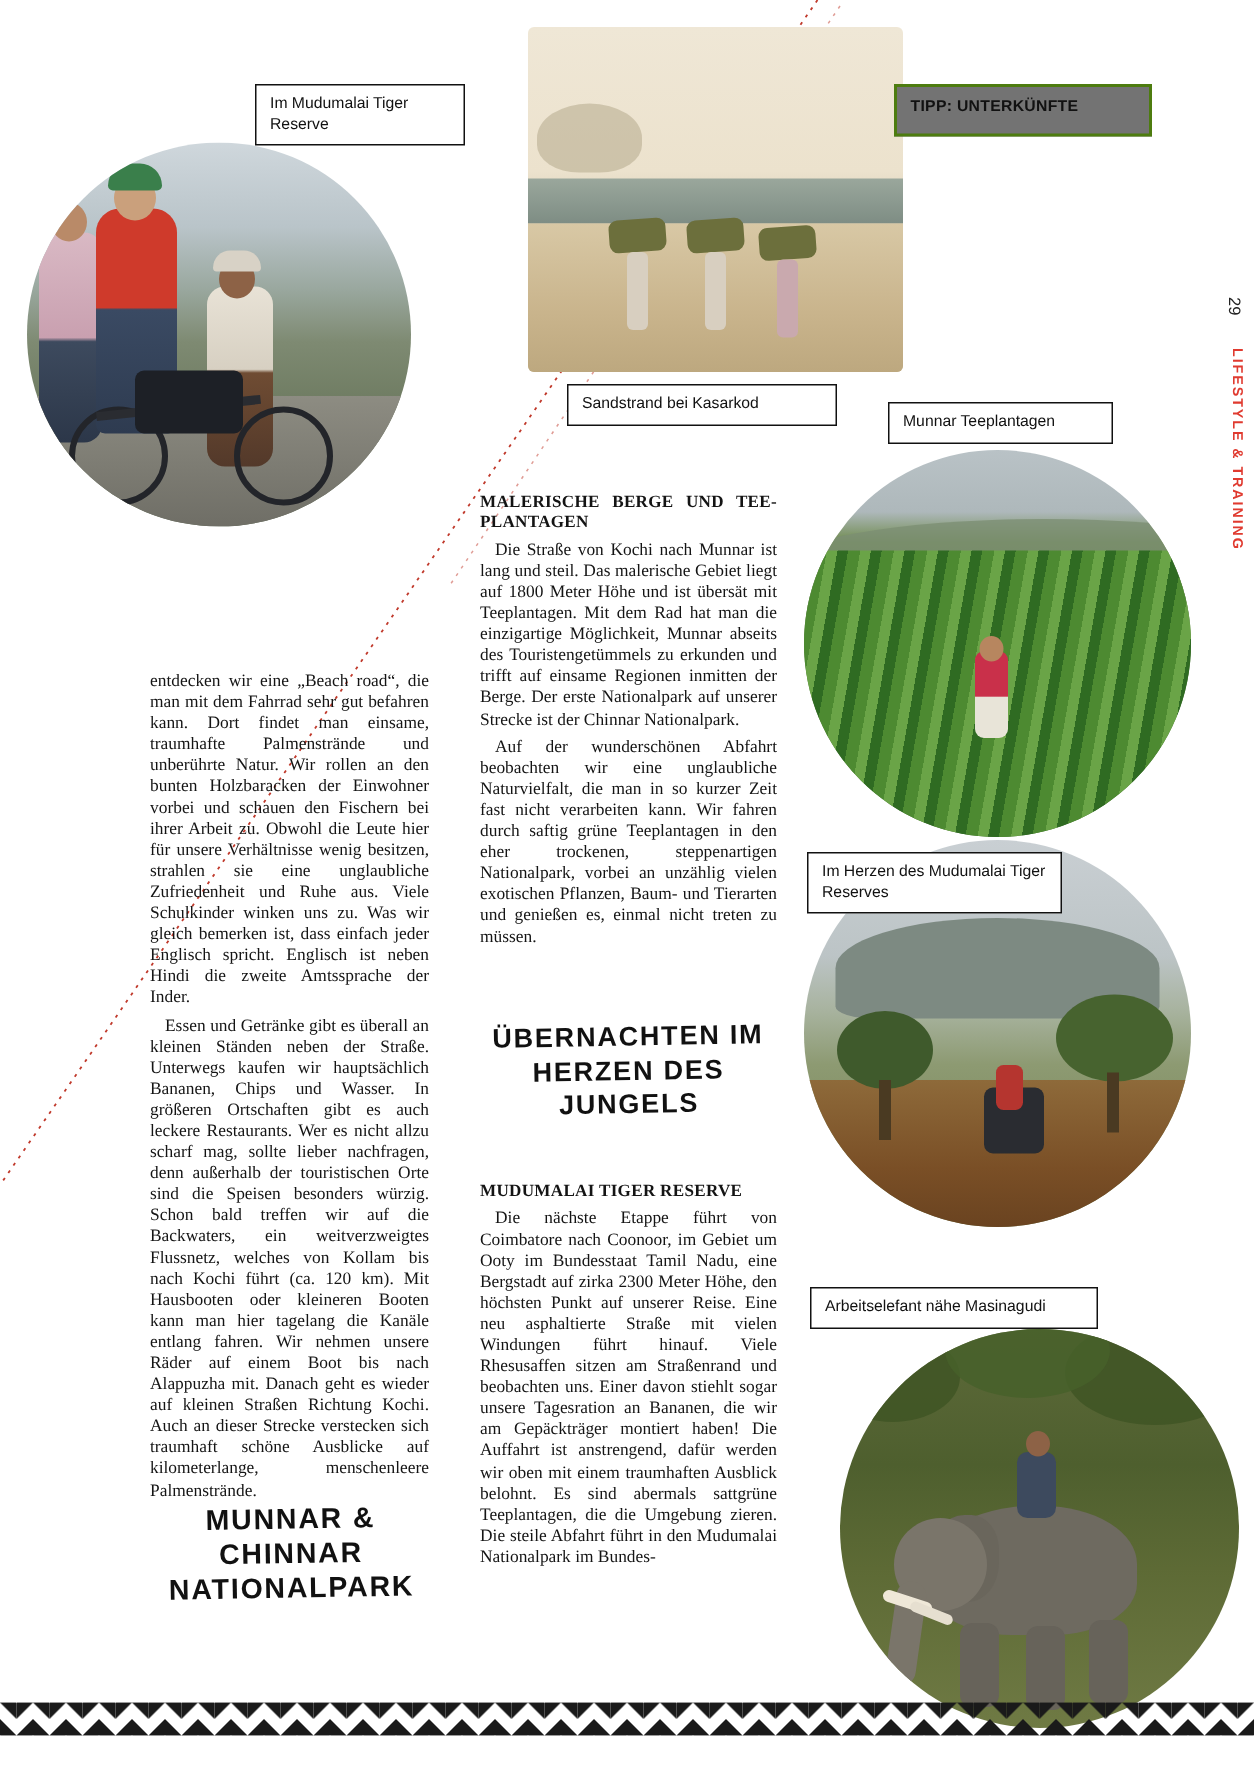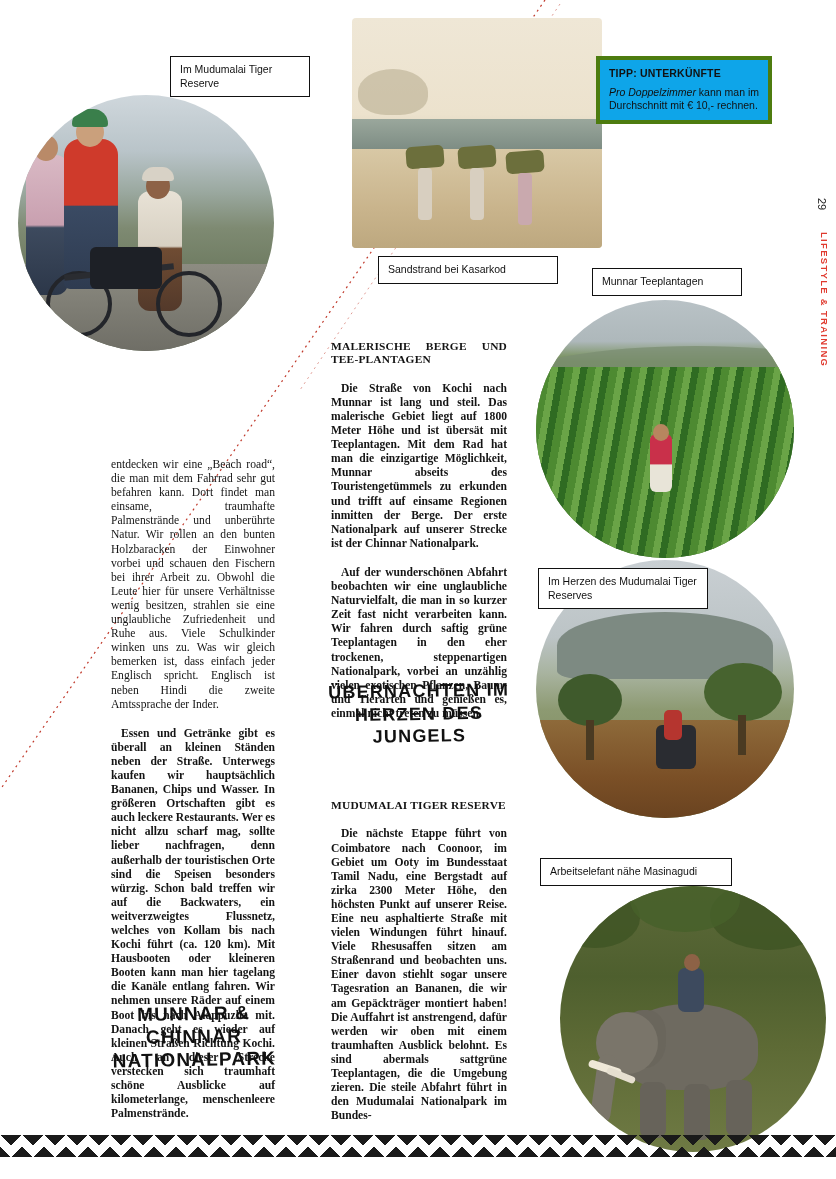--- a/index.html
+++ b/index.html
@@ -115,34 +115,34 @@
     padding:6px 9px;color:#111;
   }
   #cap-mudumalai{left:170px;top:56px;width:120px;}
   #cap-kasarkod{left:378px;top:256px;width:160px;}
   #cap-munnar{left:592px;top:268px;width:130px;}
   #cap-herzen{left:538px;top:568px;width:150px;}
   #cap-elefant{left:540px;top:858px;width:172px;}
 
   
   #tipbox{
-    position:absolute;left:596px;top:56px;width:150px;border:4px solid #4d7c0f;background:#0ea5e9;
+    position:absolute;left:596px;top:56px;width:150px;border:2px solid #4d7c0f;background:#737373;
     font-family:"Liberation Sans", sans-serif;font-size:10.5px;line-height:13.6px;padding:7px 9px;color:#111;
   }
   #tipbox .tip-title{font-weight:bold;letter-spacing:.2px;margin-bottom:3px;}
   #tipbox .tip-em{font-style:italic;}
 
   
   .col{
     position:absolute;font-family:"Liberation Serif", serif;
     font-size:11.6px;line-height:14.1px;text-align:justify;color:#141414;
     -webkit-hyphens:auto;hyphens:auto;
   }
-  .col p{margin:15px;text-indent:0;}
-  .col p + p{text-indent:10px;font-weight:bold;}
+  .col p{margin:4px;text-indent:0;}
+  .col p + p{text-indent:10px;}
   #col-left{left:96px;top:443px;width:194px;}
   #col-mid{left:316px;top:325px;width:206px;}
   #col-mid2{left:316px;top:784px;width:206px;}
 
   .subhead{
     font-family:"Liberation Serif", serif;font-weight:bold;font-size:11.4px;
     line-height:13.4px;letter-spacing:.2px;margin:0 0 2px 0;text-transform:uppercase;
   }
 
   
@@ -272,23 +272,20 @@
   </div>
 
   <div class="caption" id="cap-mudumalai">Im Mudumalai Tiger Reserve</div>
   <div class="caption" id="cap-munnar">Munnar Teeplantagen</div>
   <div class="caption" id="cap-kasarkod">Sandstrand bei Kasarkod</div>
   <div class="caption" id="cap-elefant">Arbeitselefant nähe Masinagudi</div>
   <div class="caption" id="cap-herzen">Im Herzen des Mudumalai Tiger Reserves</div>
 
   <div id="tipbox">
     <div class="tip-title">TIPP: UNTERKÜNFTE</div>
-    <div style="margin-top:5px;">
-      <span class="tip-em">Pro Doppelzimmer</span><span> kann man im Durchschnitt mit € 10,- rechnen.</span>
-    </div>
   </div>
 
   <div class="col" id="col-left">
     <p>entdecken wir eine „Beach road“, die man mit dem Fahrrad sehr gut befahren kann. Dort findet man einsame, traumhafte Palmenstrände und unberührte Natur. Wir rollen an den bunten Holzbaracken der Einwohner vorbei und schauen den Fischern bei ihrer Arbeit zu. Obwohl die Leute hier für unsere Verhältnisse wenig besitzen, strahlen sie eine unglaubliche Zufriedenheit und Ruhe aus. Viele Schulkinder winken uns zu. Was wir gleich bemerken ist, dass einfach jeder Englisch spricht. Englisch ist neben Hindi die zweite Amtssprache der Inder.</p>
     <p>Essen und Getränke gibt es überall an kleinen Ständen neben der Straße. Unterwegs kaufen wir hauptsächlich Bananen, Chips und Wasser. In größeren Ortschaften gibt es auch leckere Restaurants. Wer es nicht allzu scharf mag, sollte lieber nachfragen, denn außerhalb der touristischen Orte sind die Speisen besonders würzig. Schon bald treffen wir auf die Backwaters, ein weitverzweigtes Flussnetz, welches von Kollam bis nach Kochi führt (ca. 120 km). Mit Hausbooten oder kleineren Booten kann man hier tagelang die Kanäle entlang fahren. Wir nehmen unsere Räder auf einem Boot bis nach Alappuzha mit. Danach geht es wieder auf kleinen Straßen Richtung Kochi. Auch an dieser Strecke verstecken sich traumhaft schöne Ausblicke auf kilometerlange, menschenleere Palmenstrände.</p>
   </div>
   <div class="bighead" id="head-munnar">MUNNAR &amp; CHINNAR NATIONALPARK</div>
 
   <div class="col" id="col-mid">
     <p class="subhead">MALERISCHE BERGE UND TEE-PLANTAGEN</p>

